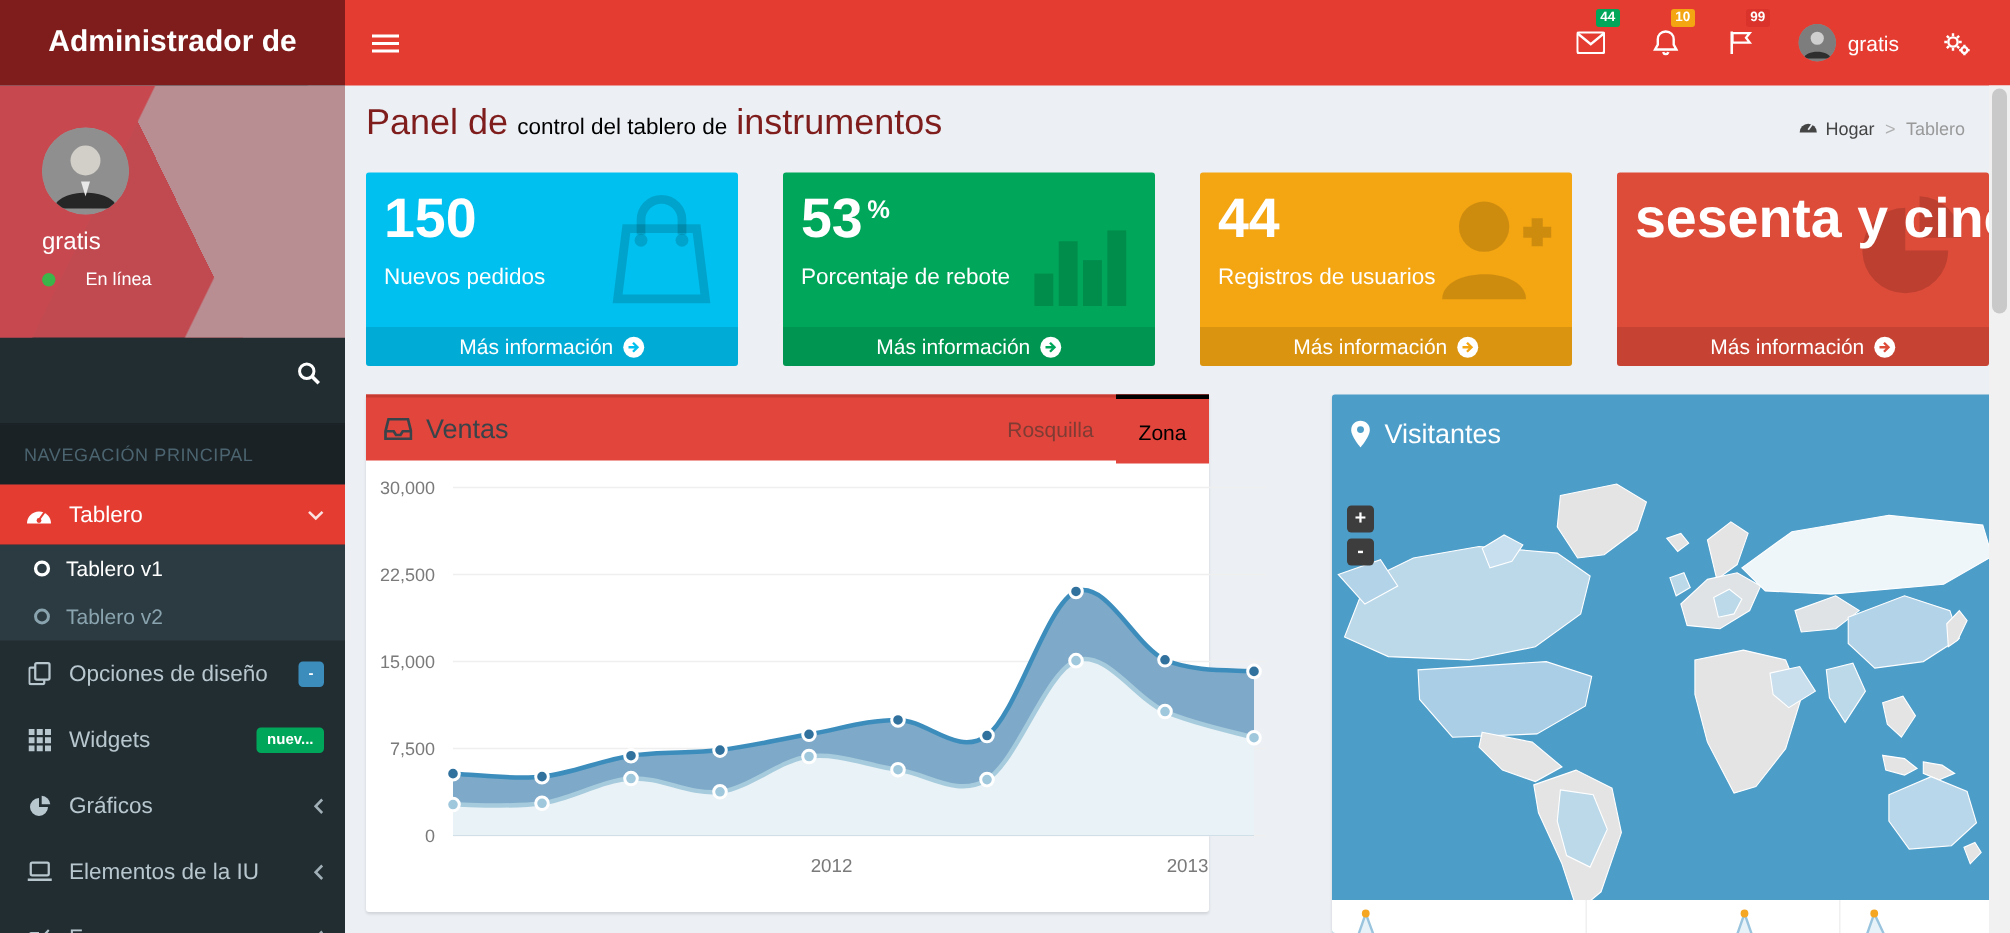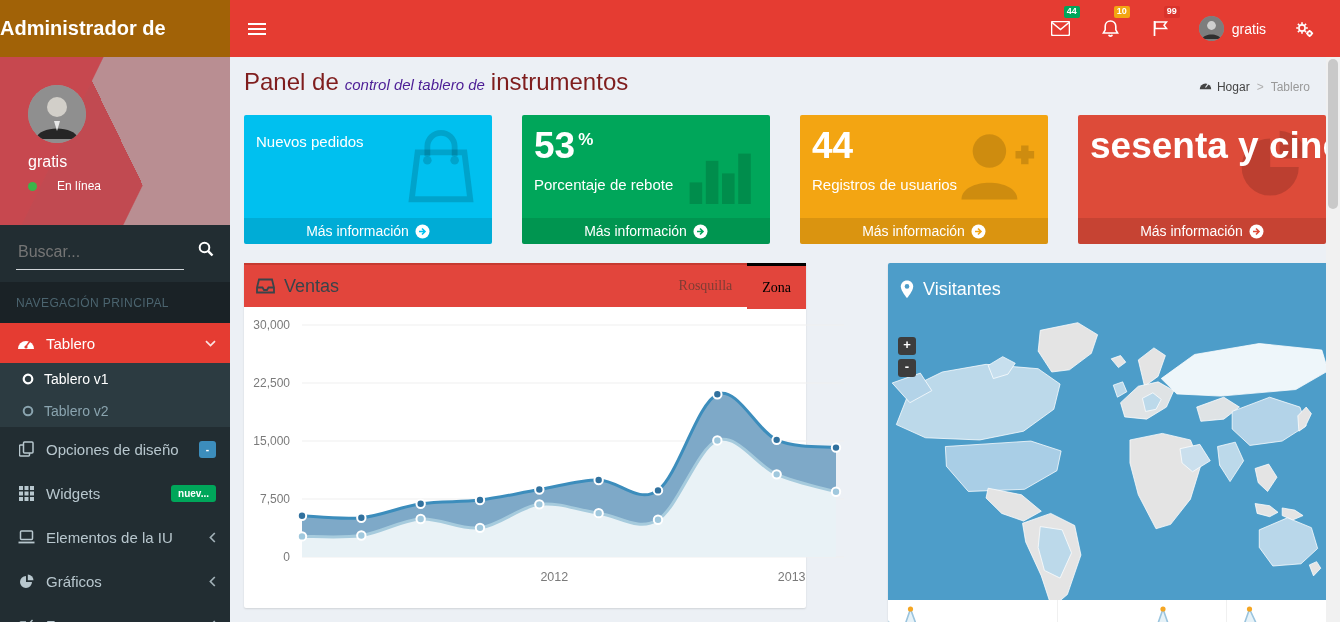--- a/index.html
+++ b/index.html
@@ -1,22 +1,22 @@
 <!DOCTYPE html>
 <html><head>
 <meta charset="utf-8">
 <style>
   * { margin:0; padding:0; box-sizing:border-box; }
   html,body { width:1340px; height:622px; overflow:hidden; }
   body { font-family:"Liberation Sans", sans-serif; background:#ecf0f5; position:relative; color:#333; }
   svg { display:block; }
 
   
-  .logo { position:absolute; left:0; top:0; width:230px; height:57px; background:#a16207;
-          color:#fff; font-weight:bold; font-size:20px; display:flex; align-items:center; justify-content:flex-start; }
+  .logo { position:absolute; left:0; top:0; width:230px; height:57px; background:#7f1d1d;
+          color:#fff; font-weight:bold; font-size:20px; display:flex; align-items:center; justify-content:center; }
   .navbar { position:absolute; left:230px; top:0; right:0; height:57px; background:#e53c32; display:flex; align-items:center; }
   .hamburger { margin-left:18px; width:44px; height:57px; display:flex; align-items:center; justify-content:flex-start; cursor:pointer; }
   .hamburger .bars span { display:block; width:18px; height:2px; background:#fff; margin:3px 0; }
   .nav-right { margin-left:auto; display:flex; align-items:center; gap:10px; padding-right:16px; }
   .nav-icon { position:relative; width:40px; height:57px; display:flex; align-items:center; justify-content:center; cursor:pointer; }
   .nav-badge { position:absolute; top:6px; right:1px; font-size:9px; font-weight:bold; color:#fff; padding:1px 3px; border-radius:2px; line-height:1.1; }
   .badge-green { background:#00a65a; } .badge-yellow { background:#f3a512; color:#fff; } .badge-red { background:#d9332b; }
   .nav-user { display:flex; align-items:center; gap:8px; color:#fff; font-size:14px; padding:0 8px; cursor:pointer; }
   .avatar-sm { width:25px; height:25px; border-radius:50%; overflow:hidden; background:#8c8c8c; }
   .avatar-lg { width:58px; height:58px; border-radius:50%; overflow:hidden; background:#9a9a9a; border:none; }
@@ -43,21 +43,21 @@
   .s-item.active .s-ico { color:#fff; }
   .s-arrow { margin-left:auto; color:inherit; opacity:.85; }
   .s-badge { margin-left:auto; font-size:10px; font-weight:bold; color:#fff; border-radius:3px; padding:3px 7px; }
   .submenu { background:#2c3b41; }
   .sub-item { height:32px; display:flex; align-items:center; gap:10px; padding-left:22px; font-size:14px; color:#8aa4af; cursor:pointer; }
   .sub-item.active { color:#fff; }
 
   
   .title-row { position:absolute; left:244px; top:68px; right:30px; display:flex; align-items:baseline; }
   .t-big { font-size:24px; color:#7f1d1d; font-weight:400; }
-  .t-small { font-size:15px; color:#4c1d95; margin:0 6px;font-style:italic; }
+  .t-small { font-size:15px; color:#000000; margin:0 6px; }
   .breadcrumb { margin-left:auto; font-size:12px; color:#444; display:flex; align-items:center; gap:7px; }
   .breadcrumb .sep { color:#b0b0b0; } .breadcrumb .current { color:#999; }
   .crumb-link { cursor:pointer; display:flex; align-items:flex-start; gap:5px; }
 
   .boxes-row { position:absolute; left:244px; top:115px; width:1082px; display:flex; gap:30px; }
   .small-box { flex:1; border-radius:2px; color:#fff; position:relative; overflow:hidden; height:129px; }
   .bg-aqua { background:#00c0ef; } .bg-green { background:#00a65a; } .bg-yellow { background:#f3a512; } .bg-red { background:#dd4b39; }
   .sb-inner { padding:10px 12px; height:103px; position:relative; z-index:2; }
   .sb-value { font-size:37px; font-weight:bold; white-space:nowrap; line-height:1.15; }
   .sb-value sup { font-size:17px; font-weight:bold; margin-left:3px; }
@@ -65,21 +65,21 @@
   .sb-icon { position:absolute; right:12px; top:12px; z-index:1; color:rgba(0,0,0,0.15); }
   .sb-footer { height:26px; background:rgba(0,0,0,0.1); color:#fff; font-size:14px; display:flex; align-items:center; justify-content:center; gap:6px; cursor:pointer; position:relative; z-index:3; }
 
   
   .sales-box { position:absolute; left:244px; top:263px; width:562px; height:345px; background:#fff; border-radius:2px;
                box-shadow:0 1px 2px rgba(0,0,0,0.12); }
   .sales-hdr { height:44px; background:#e2453c; border-top:2px solid #c63a30; display:flex; align-items:center; padding-left:12px; position:relative; }
   .sales-title { font-size:18px; color:#39444a; margin-left:9px; }
   .sales-ico { color:#39444a; }
   .sales-tabs { position:absolute; right:0; top:-2px; height:46px; display:flex; }
-  .stab { padding:0 15px; display:flex; align-items:center; font-size:14px; color:#7e3c34; cursor:pointer;font-family:Liberation Serif, serif; }
+  .stab { padding:0 15px; display:flex; align-items:center; font-size:14px; color:#7e3c34; cursor:pointer; }
   .stab.active { color:#000000; border-top:3px solid #000000; background:#e2453c; }
 
   
   .visitors-box { position:absolute; left:888px; top:263px; width:508px; height:359px; background:#4d9dc9; border-radius:2px;
                   box-shadow:0 1px 2px rgba(0,0,0,0.12); overflow:hidden; }
   .v-hdr { height:52px; display:flex; align-items:center; padding:0 12px; color:#fff; }
   .v-title { font-size:18px; margin-left:9px; }
   .v-tools { margin-left:auto; display:flex; align-items:center; gap:18px; }
   .v-map { position:relative; height:285px; }
   .zoom-btn { position:absolute; left:10px; width:18px; height:18px; background:#3d3d3d; color:#fff; border-radius:3px;
@@ -170,21 +170,20 @@
         </svg>
     </span>
     <div class="user-name">gratis</div>
     <div class="user-status">
       <span class="dot-online"></span>
       <span>En línea</span>
     </div>
   </div>
 
   <div class="sidebar-search">
-    <input type="text" placeholder="Buscar..." style="">
     <span class="search-btn">
       <svg width="16" height="16" viewBox="0 0 16 16">
           <circle cx="6.5" cy="6.5" r="4.8" fill="none" stroke="#fff" stroke-width="2"></circle>
           <path d="M10.2 10.2 L14.5 14.5" stroke="#fff" stroke-width="2.4"></path>
         </svg>
     </span>
   </div>
 
   <div class="nav-hdr">NAVEGACIÓN PRINCIPAL</div>
 
@@ -248,41 +247,41 @@
             <rect x="11" y="11" width="4" height="4"></rect>
           </g>
         </svg>
     </span>
     <span>Widgets</span>
     <span class="s-badge" style="background:#00a65a">nuev...</span>
   </div>
 
   <div class="s-item">
     <span class="s-ico">
+      <svg width="15" height="15" viewBox="0 0 15 15">
+          <path d="M7 2 a6 6 0 1 0 6 6 h-6 z" fill="currentColor"></path>
+          <path d="M8.8 0.5 a6 6 0 0 1 5.7 5.7 h-5.7 z" fill="currentColor"></path>
+        </svg>
+    </span>
+    <span>Gráficos</span>
+    <span class="s-arrow">
+      <svg width="7" height="11" viewBox="0 0 7 11">
+          <path d="M5.8 1 L1.4 5.5 L5.8 10" fill="none" stroke="currentColor" stroke-width="1.7"></path>
+        </svg>
+    </span>
+  </div>
+
+  <div class="s-item">
+    <span class="s-ico">
       <svg width="17" height="14" viewBox="0 0 17 14">
           <rect x="2.5" y="1" width="12" height="8.5" rx="1" fill="none" stroke="currentColor" stroke-width="1.5"></rect>
           <path d="M0.5 12.5 h16" stroke="currentColor" stroke-width="1.8"></path>
         </svg>
     </span>
     <span>Elementos de la IU</span>
-    <span class="s-arrow">
-      <svg width="7" height="11" viewBox="0 0 7 11">
-          <path d="M5.8 1 L1.4 5.5 L5.8 10" fill="none" stroke="currentColor" stroke-width="1.7"></path>
-        </svg>
-    </span>
-  </div>
-
-  <div class="s-item">
-    <span class="s-ico">
-      <svg width="15" height="15" viewBox="0 0 15 15">
-          <path d="M7 2 a6 6 0 1 0 6 6 h-6 z" fill="currentColor"></path>
-          <path d="M8.8 0.5 a6 6 0 0 1 5.7 5.7 h-5.7 z" fill="currentColor"></path>
-        </svg>
-    </span>
-    <span>Gráficos</span>
     <span class="s-arrow">
       <svg width="7" height="11" viewBox="0 0 7 11">
           <path d="M5.8 1 L1.4 5.5 L5.8 10" fill="none" stroke="currentColor" stroke-width="1.7"></path>
         </svg>
     </span>
   </div>
 
   <div class="s-item">
     <span class="s-ico">
       <svg width="15" height="15" viewBox="0 0 15 15">
@@ -314,20 +313,21 @@
       <span>Hogar</span>
     </span>
     <span class="sep">&gt;</span>
     <span class="current">Tablero</span>
   </div>
 </div>
 
 <div class="boxes-row">
   <div class="small-box bg-aqua">
     <div class="sb-inner">
+      <div class="sb-value">150</div>
       <div class="sb-label">Nuevos pedidos</div>
     </div>
     <span class="sb-icon">
       <svg width="78" height="82" viewBox="0 0 40 42">
           <path d="M8 13 h24 l3 24 H5 z" fill="none" stroke="currentColor" stroke-width="3"></path>
           <path d="M13 15 v-5 a7 7 0 0 1 14 0 v5" fill="none" stroke="currentColor" stroke-width="3"></path>
           <circle cx="13" cy="17" r="2.2" fill="currentColor"></circle>
           <circle cx="27" cy="17" r="2.2" fill="currentColor"></circle>
         </svg>
     </span>

